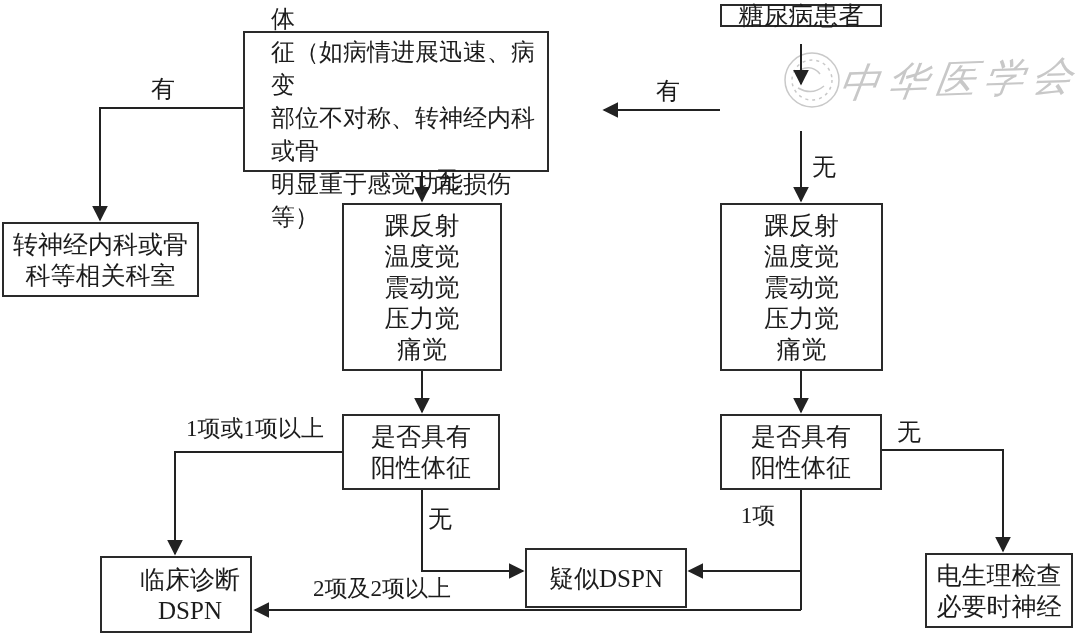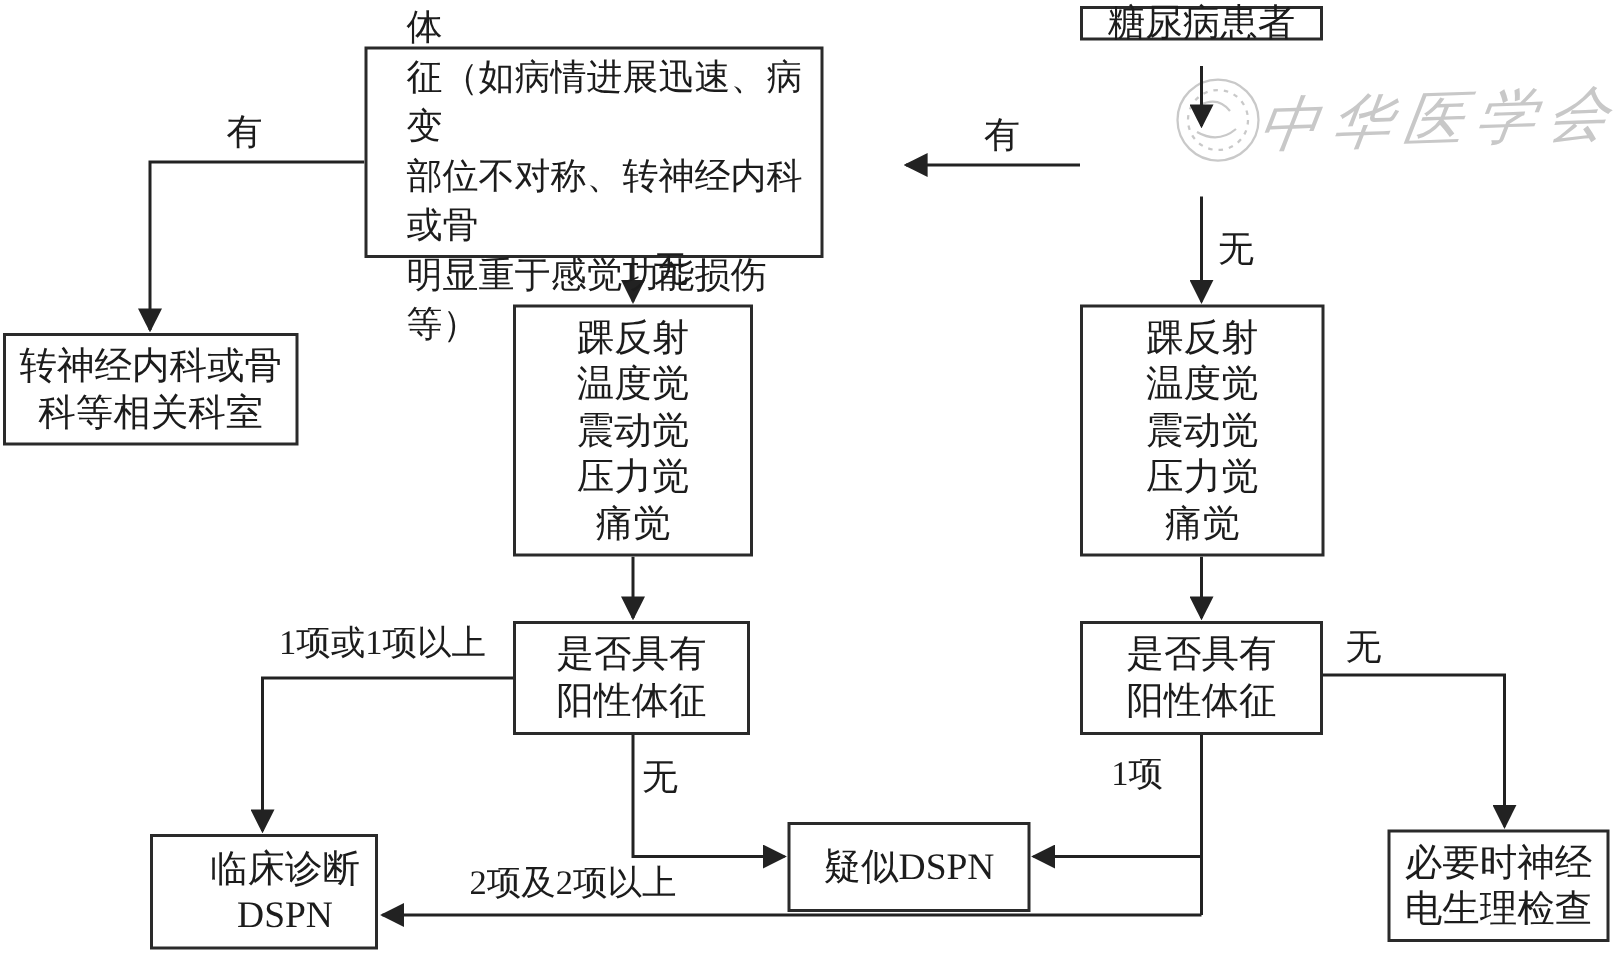--- a/index.html
+++ b/index.html
@@ -151,22 +151,22 @@
   <div class="node" style="left:525px;top:548px;width:162px;height:60px;">
     <div>疑似DSPN</div>
   </div>
 
   <div class="node" style="left:100px;top:556px;width:152px;height:77px;padding-left:28px;">
     <div>临床诊断</div>
     <div>DSPN</div>
   </div>
 
   <div class="node" style="left:925px;top:553px;width:148px;height:75px;">
+    <div>电生理检查</div>
     <div>必要时神经</div>
-    <div>电生理检查</div>
   </div>
 
   <div class="edge-label" style="left:163px;top:76px;">有</div>
   <div class="edge-label" style="left:668px;top:78px;">有</div>
   <div class="edge-label" style="left:824px;top:154px;">无</div>
   <div class="edge-label" style="left:447px;top:167px;">无</div>
   <div class="edge-label" style="left:255px;top:416px;font-size:23px;">1项或1项以上</div>
   <div class="edge-label" style="left:440px;top:506px;">无</div>
   <div class="edge-label" style="left:909px;top:419px;">无</div>
   <div class="edge-label" style="left:758px;top:503px;font-size:23px;">1项</div>

